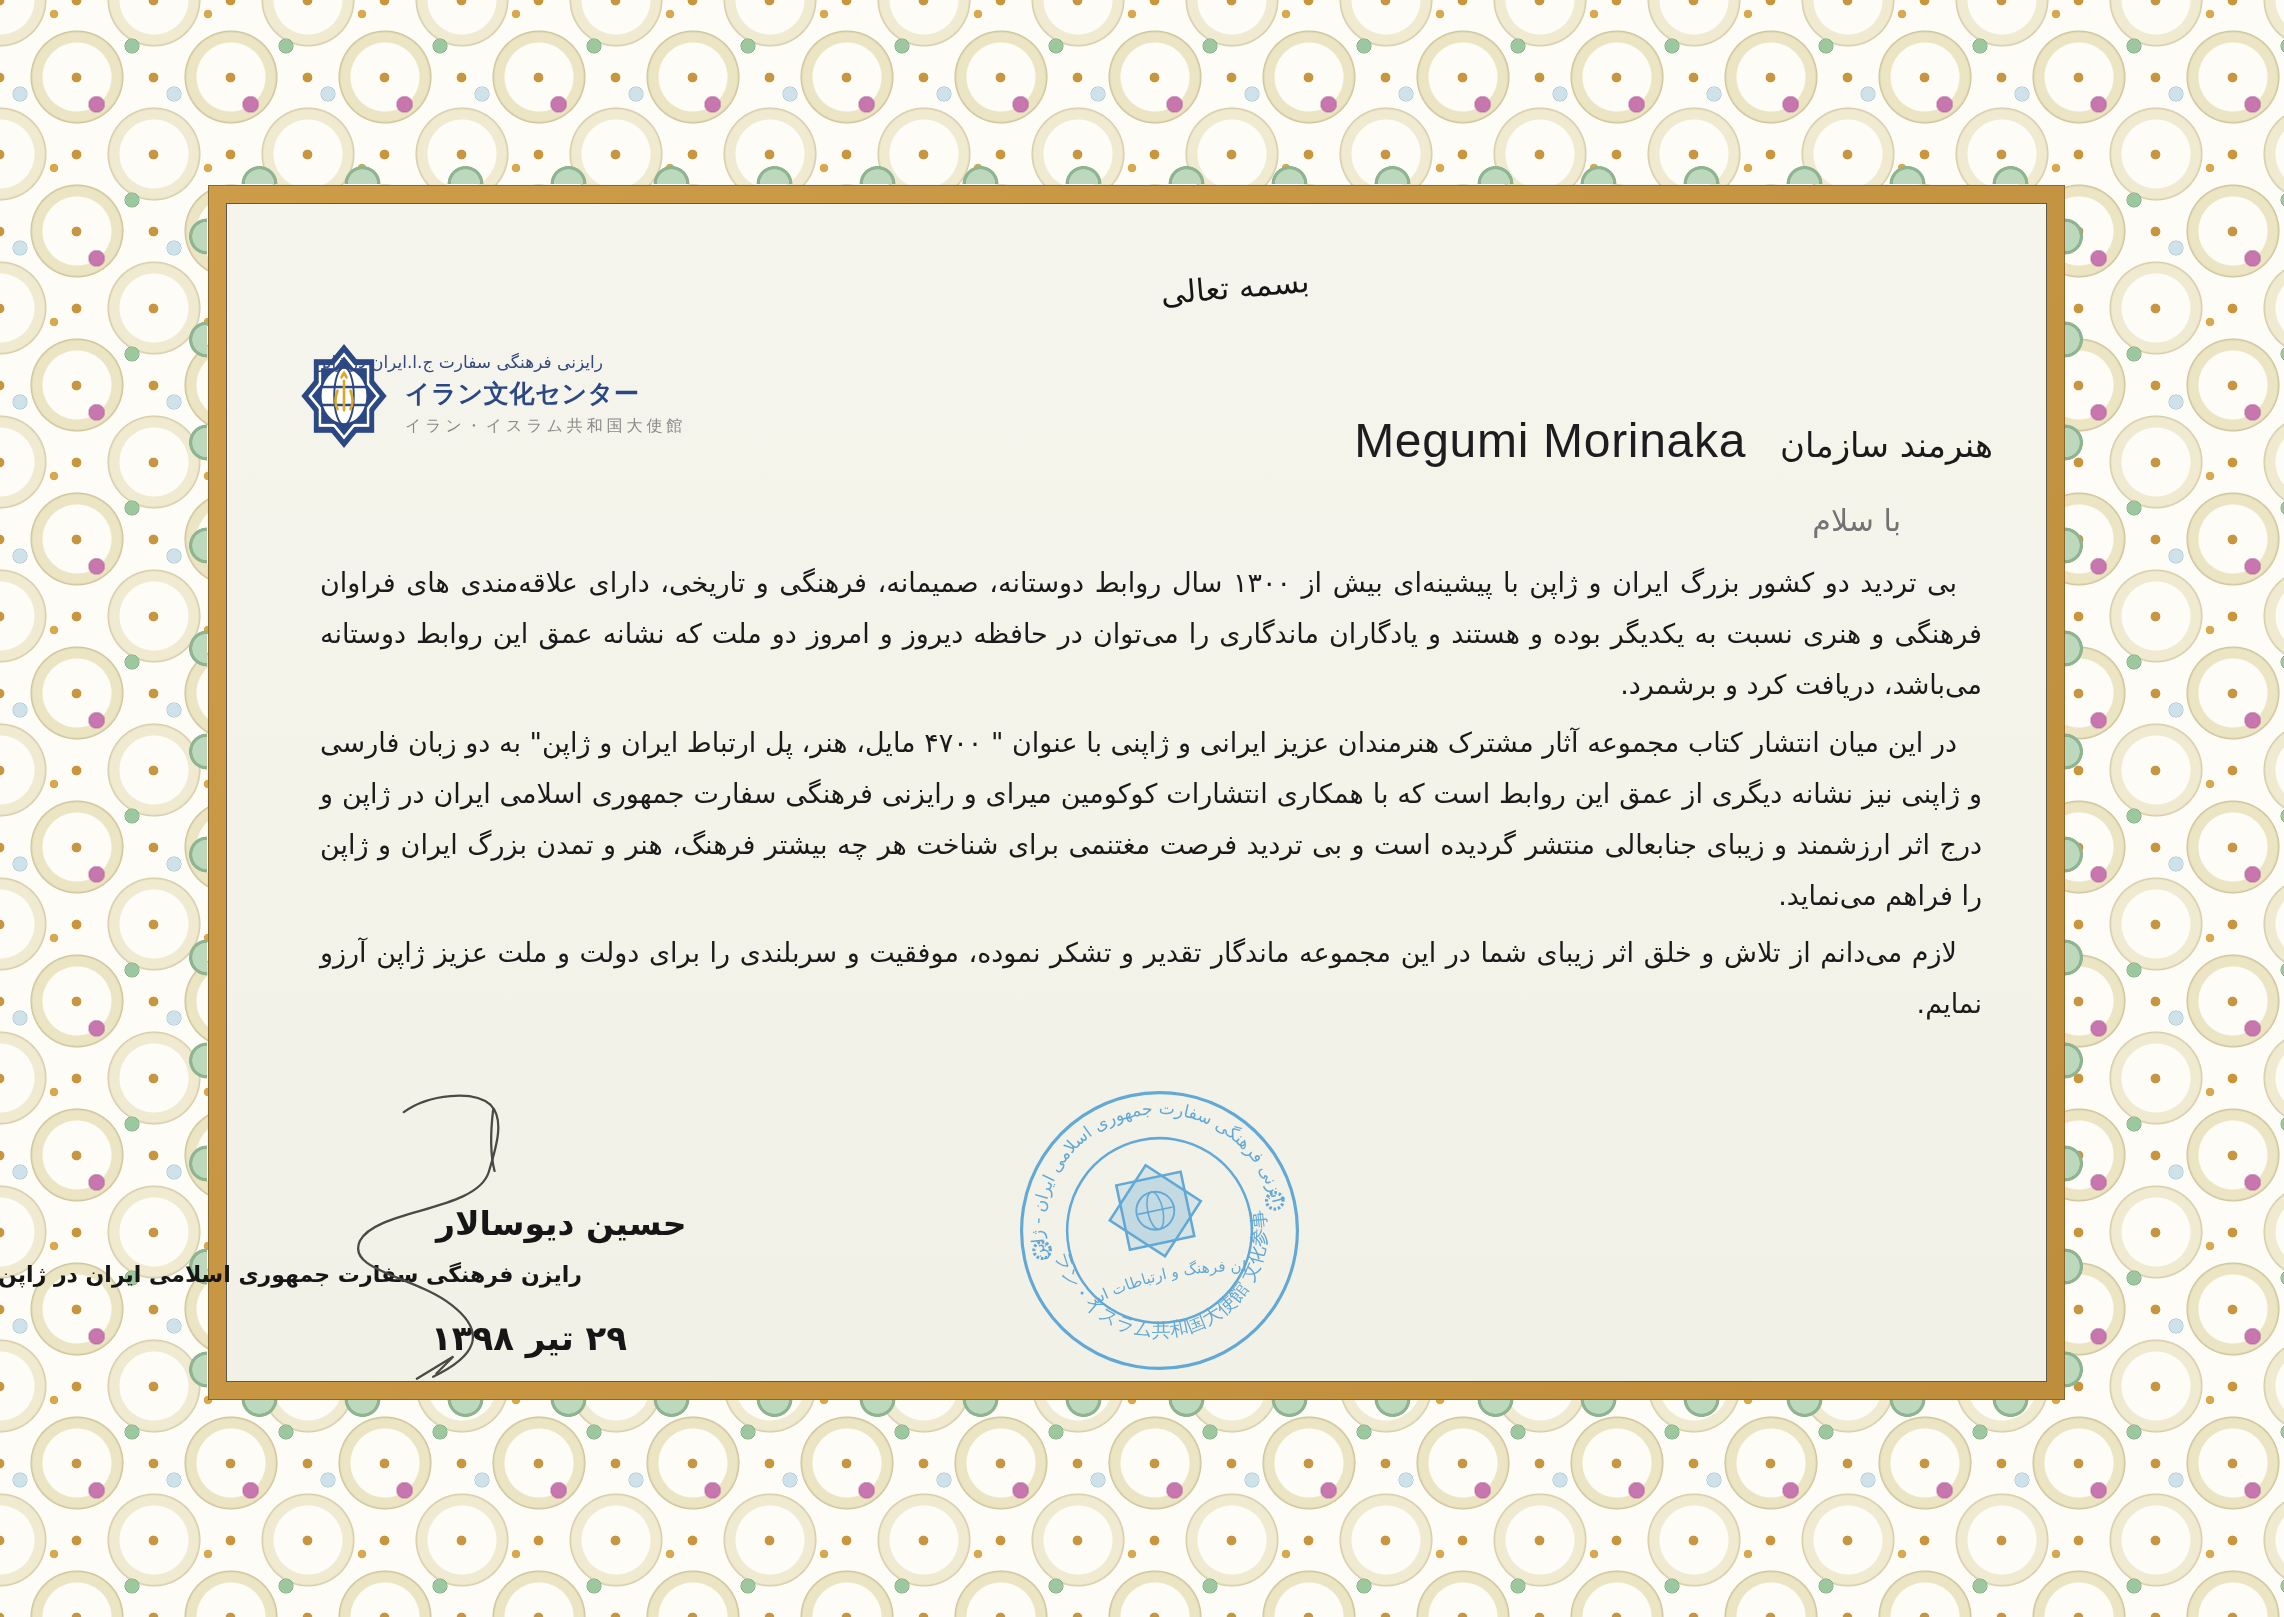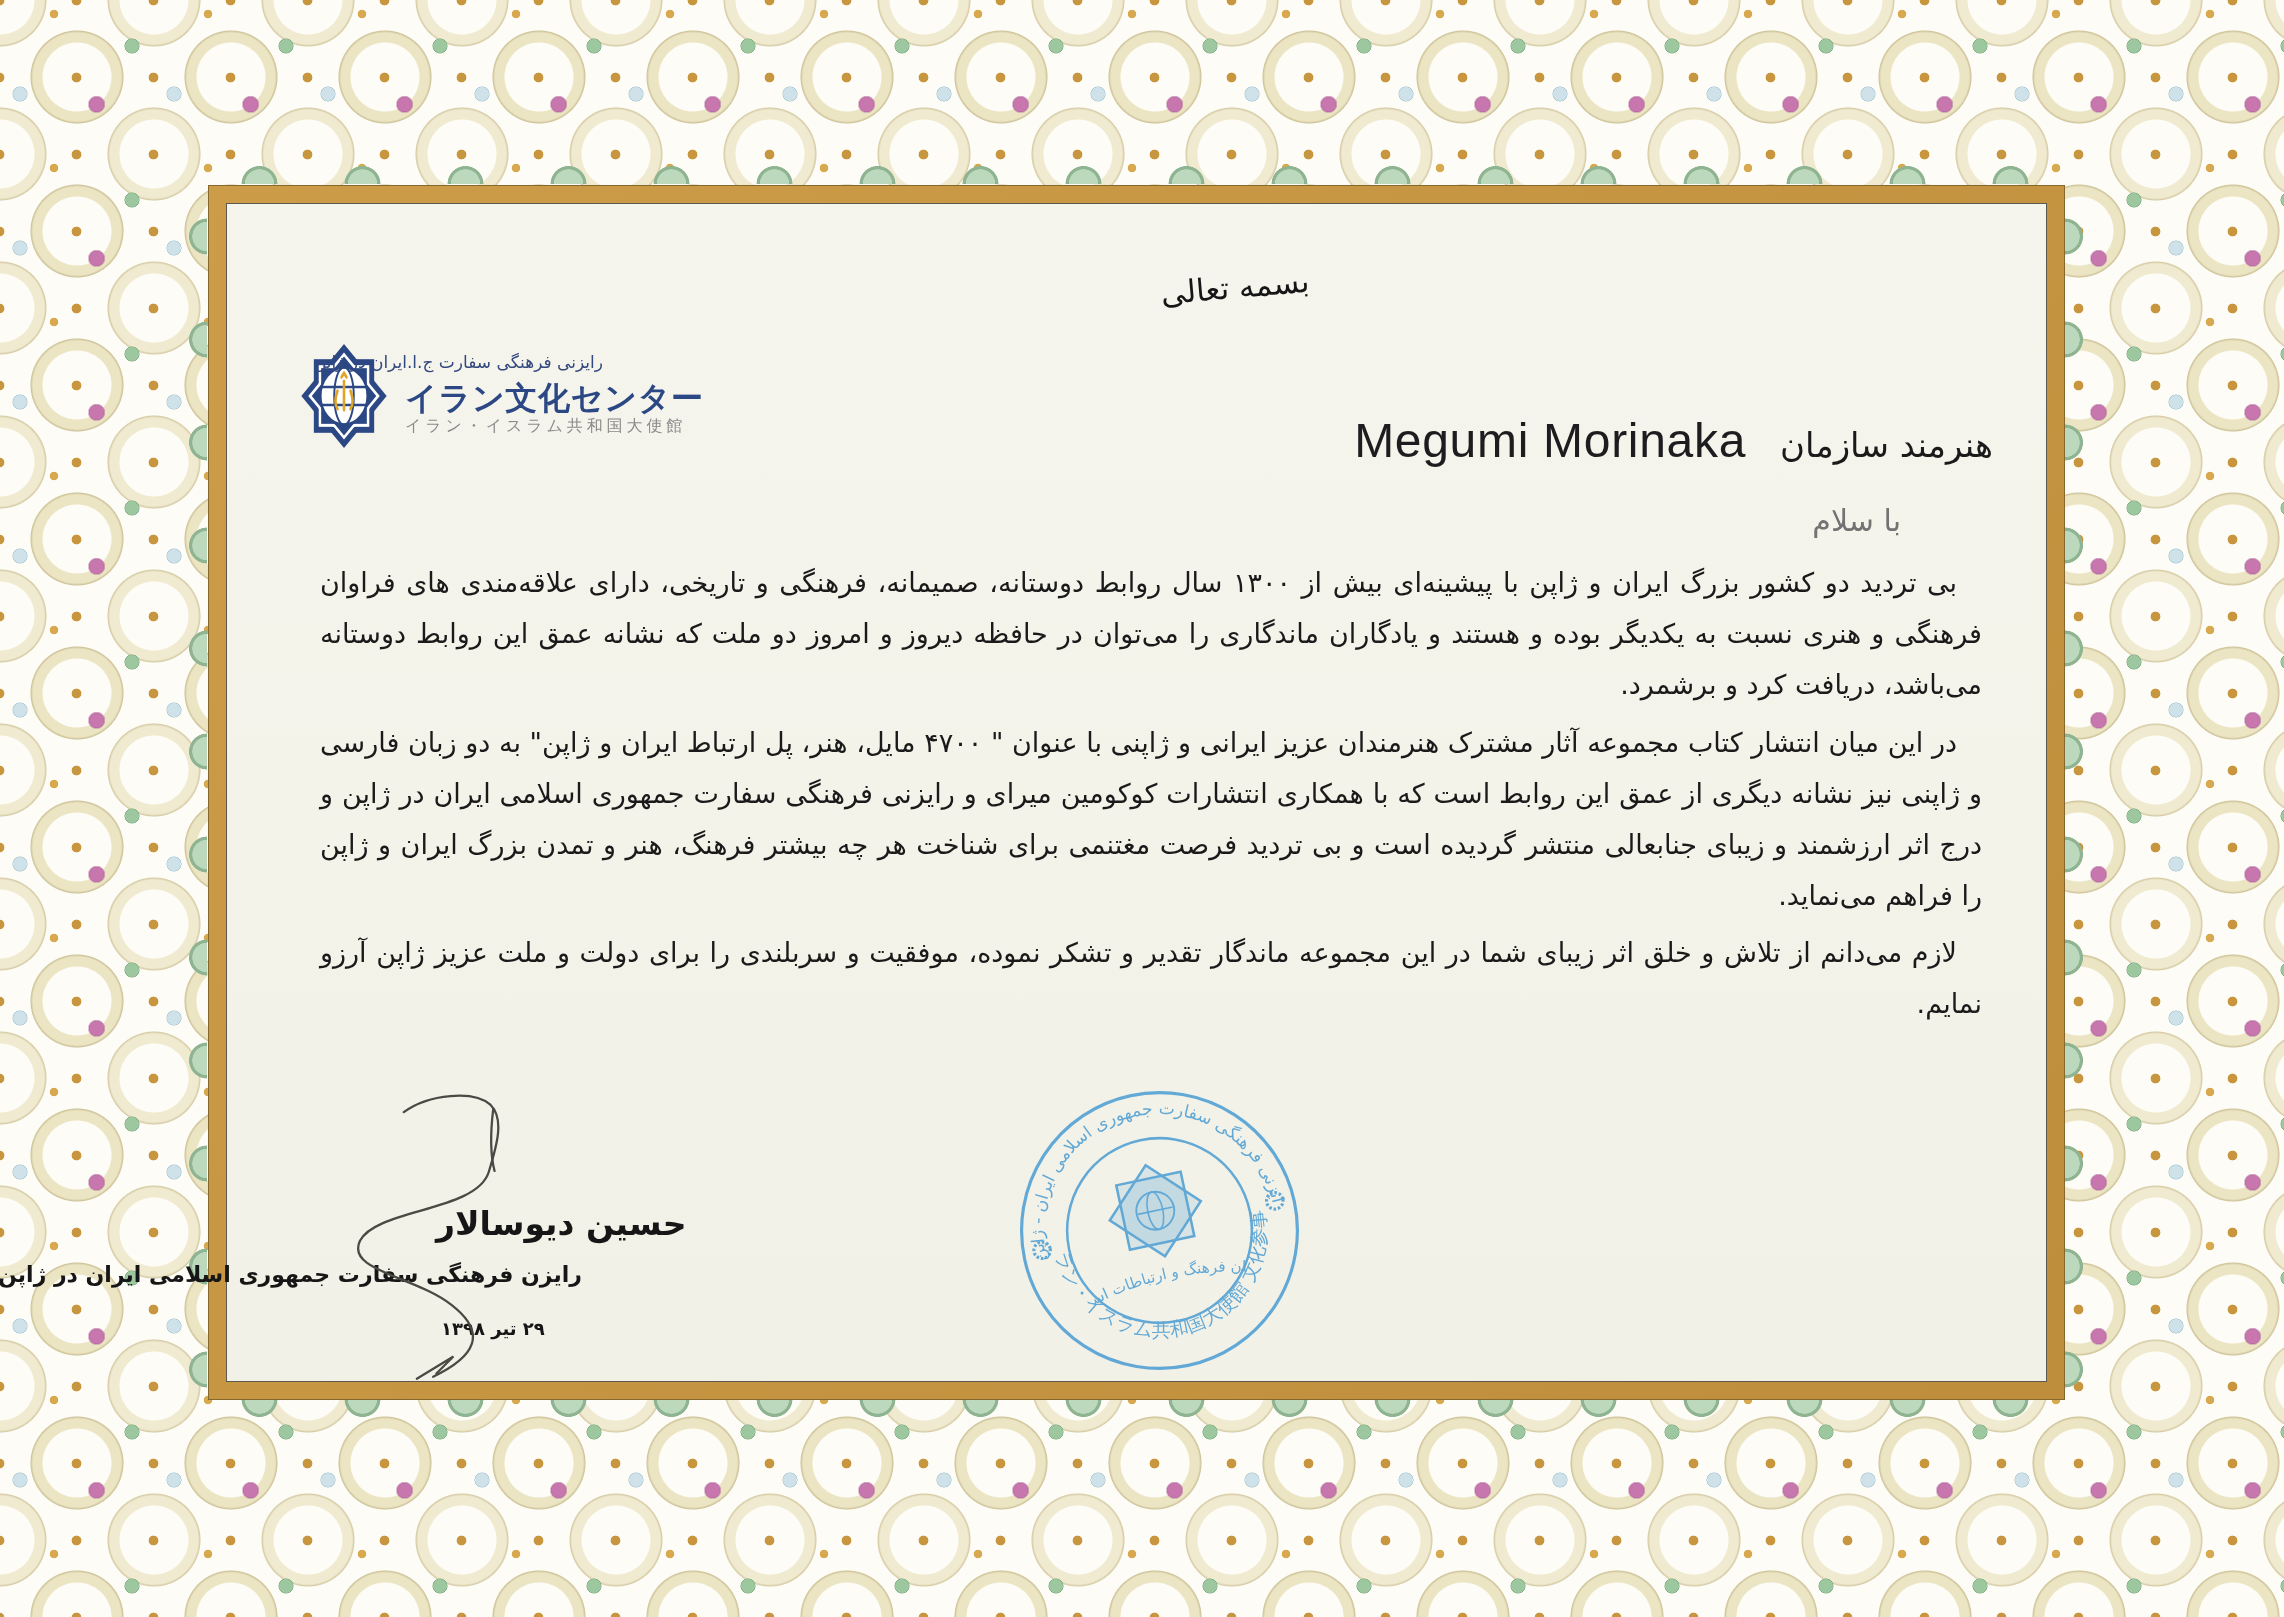--- a/index.html
+++ b/index.html
@@ -37,21 +37,21 @@
   .gold-frame{position:absolute;left:208px;top:185px;width:1857px;height:1215px;
     background:linear-gradient(135deg,#cd9c49,#bf8e3c);border:1.3px solid #87682c;box-sizing:border-box;}
   .paper{position:absolute;left:17px;top:17px;right:17px;bottom:17px;
     background:linear-gradient(180deg,#f6f5ed,#f2f1e7);border:1.3px solid #5c584c;}
 
   
   .logo-wrap{position:absolute;left:295px;top:321px;width:418px;height:163px;}
   .emblem{position:absolute;left:0;top:0;}
   .org-fa{position:absolute;left:112px;top:31px;width:196px;direction:rtl;text-align:right;
     font-size:17px;color:#33487e;white-space:nowrap;}
-  .org-ja-main{position:absolute;left:110px;top:56px;font-size:32px;font-weight:bold;color:#2c4884;
+  .org-ja-main{position:absolute;left:110px;top:56px;font-size:25px;font-weight:bold;color:#2c4884;
     letter-spacing:0.7px;white-space:nowrap;}
   .org-ja-sub{position:absolute;left:110px;top:95px;font-size:16px;color:#8a8a8a;
     letter-spacing:3.9px;white-space:nowrap;}
 
   .bismillah{position:absolute;left:1150px;top:269px;width:170px;font-size:31px;color:#161616;
     direction:rtl;text-align:center;transform:rotate(-5deg);}
 
   
   .recipient-row{position:absolute;top:413px;right:291px;display:flex;direction:ltr;
     align-items:baseline;gap:34px;}
@@ -63,22 +63,22 @@
   
   .body-text{position:absolute;top:557px;right:302px;width:1662px;direction:rtl;
     font-size:27px;line-height:51px;color:#1a1a1a;text-align:justify;}
   .body-text p{margin:0 0 6.5px 0;text-indent:25px;}
 
   
   .sig-name{position:absolute;left:436px;top:1204px;font-size:33px;font-weight:bold;color:#161616;
     direction:rtl;white-space:nowrap;}
   .sig-title{position:absolute;left:216px;top:1262px;width:366px;text-align:center;font-size:22px;
     font-weight:bold;color:#161616;direction:rtl;white-space:nowrap;}
-  .sig-date{position:absolute;left:431px;top:1318px;font-size:18px;font-weight:bold;color:#161616;
-    direction:rtl;white-space:nowrap;margin-left:10px;}
+  .sig-date{position:absolute;left:431px;top:1318px;font-size:34px;font-weight:bold;color:#161616;
+    direction:rtl;white-space:nowrap;}
   .sig-svg{position:absolute;left:0;top:0;pointer-events:none;}
 
   
   .stamp{position:absolute;left:1014px;top:1085px;width:291px;height:291px;opacity:.88;}
   .stamp text{font-family:"DejaVu Sans",sans-serif;}
 </style>
 </head>
 <body>
 
 <div id="page">

